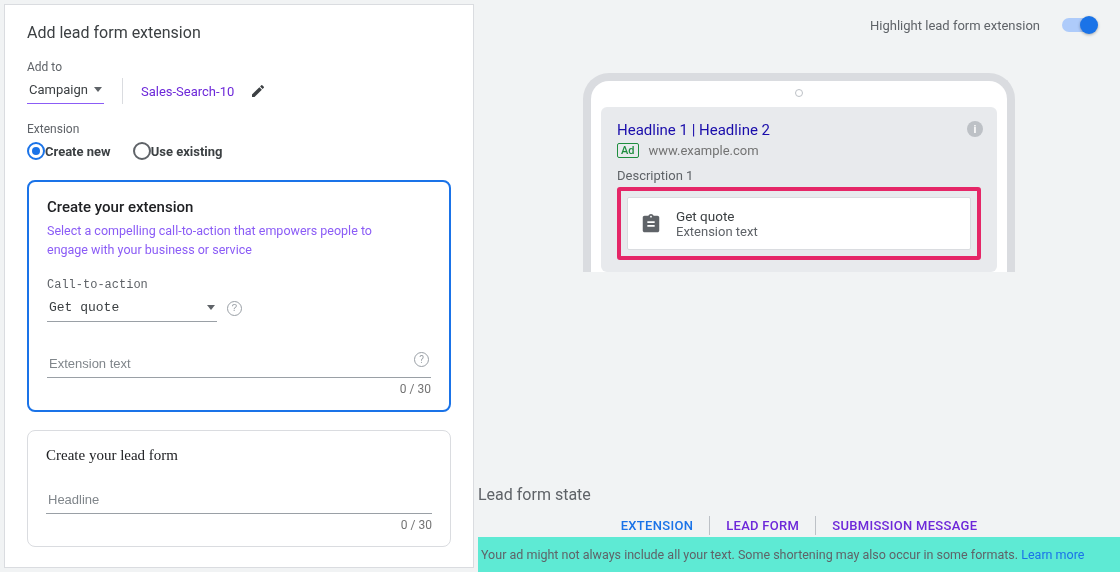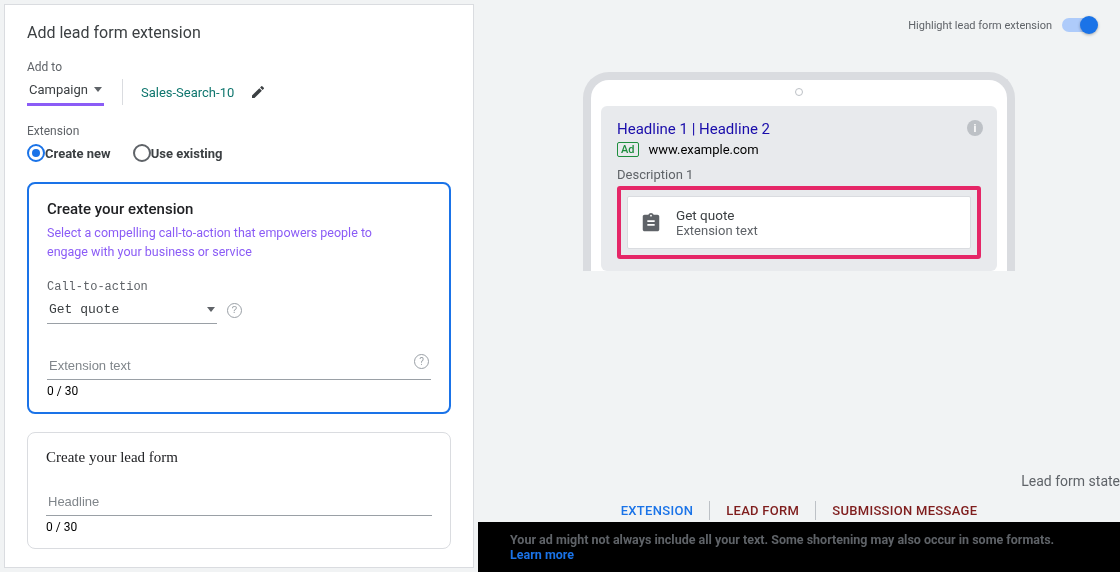--- a/index.html
+++ b/index.html
@@ -26,29 +26,29 @@
     background: #f1f3f4;
     position: relative;
     display: flex;
     flex-direction: column;
   }
   .page-title { font-size: 16px; color: #3c4043; font-weight: 400; margin-bottom: 18px; }
   .field-label { font-size: 12px; color: #5f6368; margin-bottom: 4px; }
   .addto-row { display: flex; align-items: center; gap: 18px; margin-bottom: 18px; }
   .campaign-select {
     display: inline-flex; align-items: center; gap: 6px;
-    border-bottom: 3px solid #8b5cf6; padding: 4px 2px 6px 2px;
+    border-bottom: 1px solid #8b5cf6; padding: 4px 2px 6px 2px;
     font-size: 13px; color: #3c4043; cursor: pointer;
   }
   .dropdown-caret {
     width: 0; height: 0; border-left: 4px solid transparent;
     border-right: 4px solid transparent; border-top: 5px solid #5f6368;
   }
   .vsep { width: 1px; height: 26px; background: #dadce0; }
-  .campaign-name { color: #0f766e; font-size: 13px; display: inline-flex; align-items: center; gap: 16px; cursor: pointer; }
+  .campaign-name { color: #6d28d9; font-size: 13px; display: inline-flex; align-items: center; gap: 16px; cursor: pointer; }
   .pencil { width: 16px; height: 16px; fill: #3c4043; }
   .radio-row { display: flex; gap: 22px; margin-top: 6px; margin-bottom: 20px; }
   .radio-item { display: flex; align-items: center; cursor: pointer; font-size: 13px; font-weight: bold; }
   .radio-outer {
     width: 18px; height: 18px; border-radius: 50%;
     border: 2px solid #5f6368; display: flex; align-items: center; justify-content: center;
   }
   .radio-outer.selected { border-color: #1a73e8; }
   .radio-inner { width: 8px; height: 8px; border-radius: 50%; background: #1a73e8; }
   .card {
@@ -73,26 +73,26 @@
   .text-field { position: relative; }
   .text-input {
     width: 100%; border: none; border-bottom: 1px solid #9aa0a6;
     padding: 6px 28px 6px 2px; font-size: 13px; color: #3c4043;
     outline: none; background: transparent;
   }
   .text-input::placeholder { color: #80868b; }
   .field-help {
     position: absolute; right: 2px; top: 2px;
   }
-  .counter { font-size: 12px; color: #000000; margin-top: 4px; }
+  .counter { text-align: right; font-size: 12px; color: #737373; margin-top: 4px; }
 
   
   .highlight-row {
-    display: flex; justify-content: flex-end; align-items: center;
-    gap: 10px; padding: 18px 24px 0 0; font-size: 11px; color: #5f6368;
+    display: flex; justify-content: flex-end; 
+    gap: 22px; padding: 18px 24px 0 0; font-size: 13px; color: #5f6368;
   }
   .toggle {
     width: 34px; height: 14px; background: #aecbfa; border-radius: 10px;
     position: relative; cursor: pointer;
   }
   .toggle-knob {
     width: 18px; height: 18px; background: #1a73e8; border-radius: 50%;
     position: absolute; right: -2px; top: -2px;
     box-shadow: 0 1px 3px rgba(0,0,0,0.3);
   }
@@ -112,51 +112,50 @@
   .ad-card {
     background: #e8eaed; border-radius: 6px; padding: 14px 16px 12px 16px;
     position: relative;
   }
   .headline { color: #1a0dab; font-size: 15px; margin-bottom: 4px; }
   .adurl-row { display: flex; align-items: center; gap: 10px; margin-bottom: 10px; }
   .ad-badge {
     border: 1.3px solid #1e8e3e; color: #1e8e3e;
     font-size: 11px; font-weight: 500; padding: 0 3px; border-radius: 2px;
   }
-  .ad-url { color: #000000; font-size: 13px; }
+  .ad-url { color: #737373; font-size: 13px; }
   .ad-desc { color: #5f6368; font-size: 13px; }
   .info-circle {
     position: absolute; right: 14px; top: 14px;
     width: 16px; height: 16px; border-radius: 50%; background: #bdc1c6;
     color: #fff; font-size: 11px; font-weight: bold;
     display: flex; align-items: center; justify-content: center;
   }
   .highlight-box {
     border: 4px solid #e52667; border-radius: 3px;
     margin-top: 4px; padding: 6px;
   }
   .ext-row {
     background: #fff; display: flex; align-items: center; gap: 14px;
     padding: 10px 12px; border: 1px solid #dadce0; border-radius: 2px;
   }
   .clipboard-icon { width: 22px; height: 22px; }
   .ext-cta { font-size: 13.5px; color: #3c4043; }
   .ext-text { font-size: 13px; color: #5f6368; }
-  .state-bar { text-align: right; font-size: 14px; color: #5f6368; margin-top: 28px; }
+  .state-bar { text-align: left; font-size: 16px; color: #5f6368; margin-top: 28px; }
   .tabs {
     display: flex; justify-content: center; gap: 0; margin-top: 10px;
     font-size: 13px; font-weight: 500; letter-spacing: 0.3px;
   }
-  .tab { padding: 4px 16px; color: #7f1d1d; cursor: pointer; }
+  .tab { padding: 4px 16px; color: #6d28d9; cursor: pointer; }
   .tab.active { color: #1a73e8; }
   .tab-sep { width: 1px; background: #bdc1c6; margin: 2px 0; }
   .footnote {
-    background: #000000; padding: 10px 32px; font-size: 12.5px;
+    background: #5eead4; padding: 10px 3px; font-size: 12.5px;
     color: #5f6368;
-    font-weight: bold;
   }
   .footnote a { color: #1a73e8; text-decoration: none; cursor: pointer; }
 </style>
 </head>
 <body>
 
 <div class="container">
 
   <div class="left-panel">
     <div class="page-title">Add lead form extension</div>

